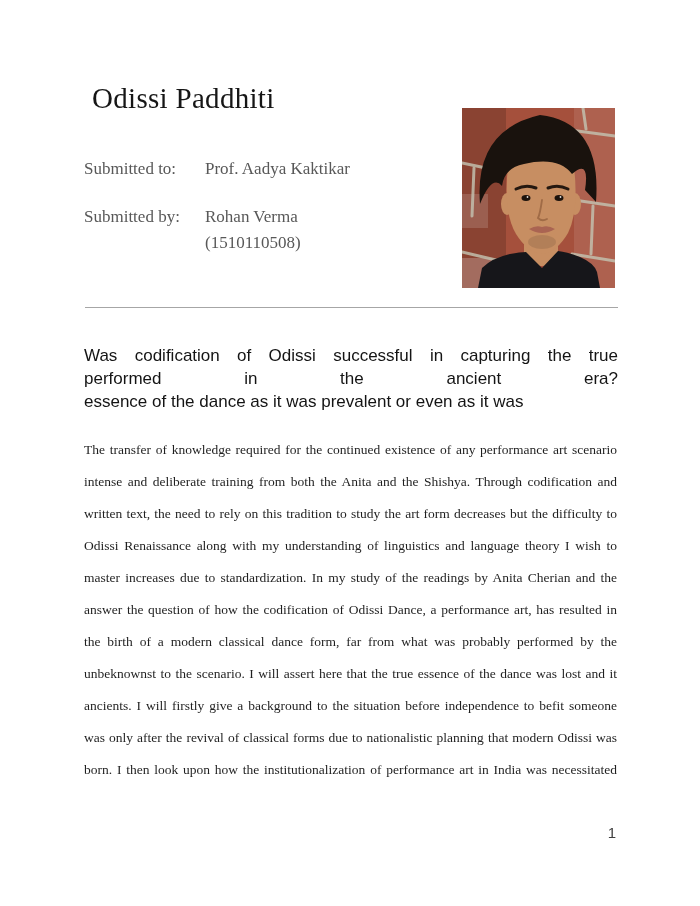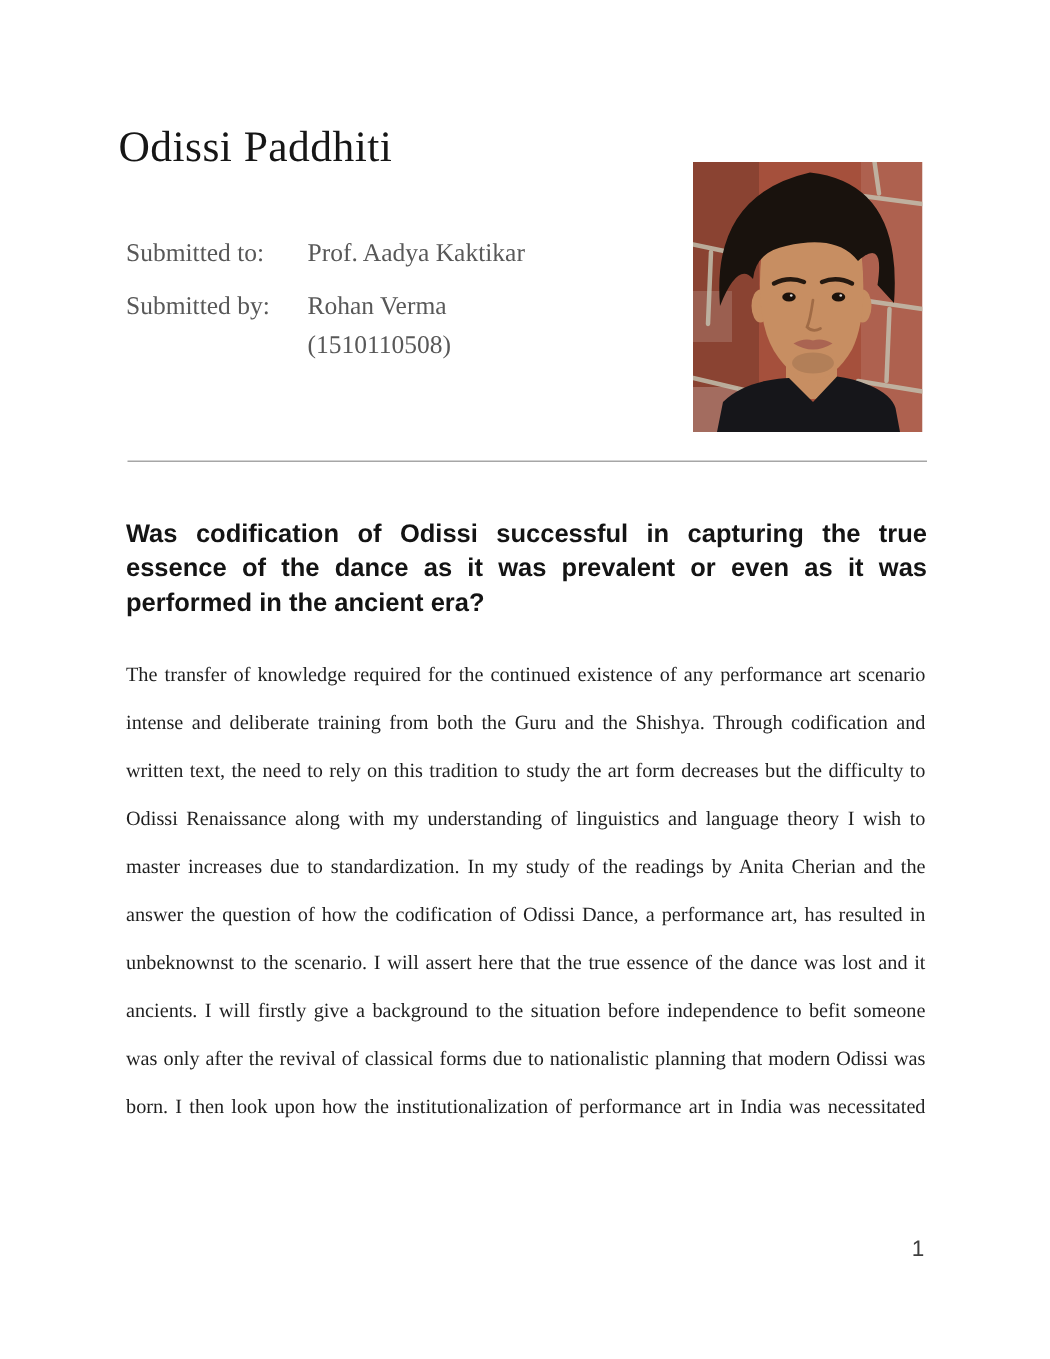--- a/index.html
+++ b/index.html
@@ -6,36 +6,36 @@
   .page {
     position: relative;
     width: 700px;
     height: 906px;
     background: #ffffff;
     overflow: hidden;
     font-family: "Liberation Serif", serif;
   }
   .title {
     position: absolute;
-    left: 79px;
+    left: 92px;
     top: 82px;
     font-size: 29px;
     letter-spacing: 0.3px;
     color: #161616;
     white-space: nowrap;
   }
   .submission {
     position: absolute;
     left: 84px;
     top: 156px;
     font-size: 17px;
     color: #585858;
   }
   .sub-row { display: flex; line-height: 26px; }
-  .sub-row-to { margin-bottom: 9px; }
+  .sub-row-to { margin-bottom: 22px; }
   .sub-label { width: 121px; flex: 0 0 121px; }
   .sub-values div { line-height: 26px; }
   .photo {
     position: absolute;
     left: 462px;
     top: 108px;
     width: 153px;
     height: 180px;
   }
   .photo svg { display: block; width: 153px; height: 180px; }
@@ -48,21 +48,21 @@
     background: #a6a6a6;
     border: none;
     margin: 0;
   }
   .heading {
     position: absolute;
     left: 84px;
     top: 344px;
     width: 534px;
     font-family: "Liberation Sans", sans-serif;
-    font-weight: 700;
+    font-weight: 400;
     font-size: 17px;
     line-height: 23px;
     color: #141414;
   }
   .heading .line { text-align: justify; text-align-last: justify; }
   .heading .line:last-child { text-align-last: left; }
   .body-text {
     position: absolute;
     left: 84px;
     top: 434px;
@@ -146,31 +146,32 @@
       <circle cx="98.5" cy="89" r="0.9" fill="#ffffff" opacity="0.85"></circle>
       <path d="M80,92 Q78,106 76,110 Q80,114 85,111" stroke="#a06b46" stroke-width="1.8" fill="none" stroke-linecap="round"></path>
       <path d="M67,121 Q74,117 80,119 Q86,117 93,121 Q80,129 67,121 Z" fill="#aa6452"></path>
     </svg>
   </div>
 
   <hr class="divider">
 
   <div class="heading">
       <div class="line">Was codification of Odissi successful in capturing the true</div>
+      <div class="line">performed in the ancient era?</div>
       <div class="line">essence of the dance as it was prevalent or even as it was</div>
-      <div class="line">performed in the ancient era?</div>
     </div>
 
   <div class="body-text">
       <div class="line">The transfer of knowledge required for the continued existence of any performance art scenario</div>
-      <div class="line">intense and deliberate training from both the Guru and the Shishya. Through codification and</div>
+      <div class="line">intense and deliberate training from both the Anita and the Shishya. Through codification and</div>
       <div class="line">written text, the need to rely on this tradition to study the art form decreases but the difficulty to</div>
       <div class="line">Odissi Renaissance along with my understanding of linguistics and language theory I wish to</div>
       <div class="line">master increases due to standardization. In my study of the readings by Anita Cherian and the</div>
       <div class="line">answer the question of how the codification of Odissi Dance, a performance art, has resulted in</div>
+      <div class="line">the birth of a modern classical dance form, far from what was probably performed by the</div>
       <div class="line">unbeknownst to the scenario. I will assert here that the true essence of the dance was lost and it</div>
       <div class="line">ancients. I will firstly give a background to the situation before independence to befit someone</div>
       <div class="line">was only after the revival of classical forms due to nationalistic planning that modern Odissi was</div>
       <div class="line">born. I then look upon how the institutionalization of performance art in India was necessitated</div>
     </div>
 
   <div class="page-number">1</div>
 
 </div>
 

